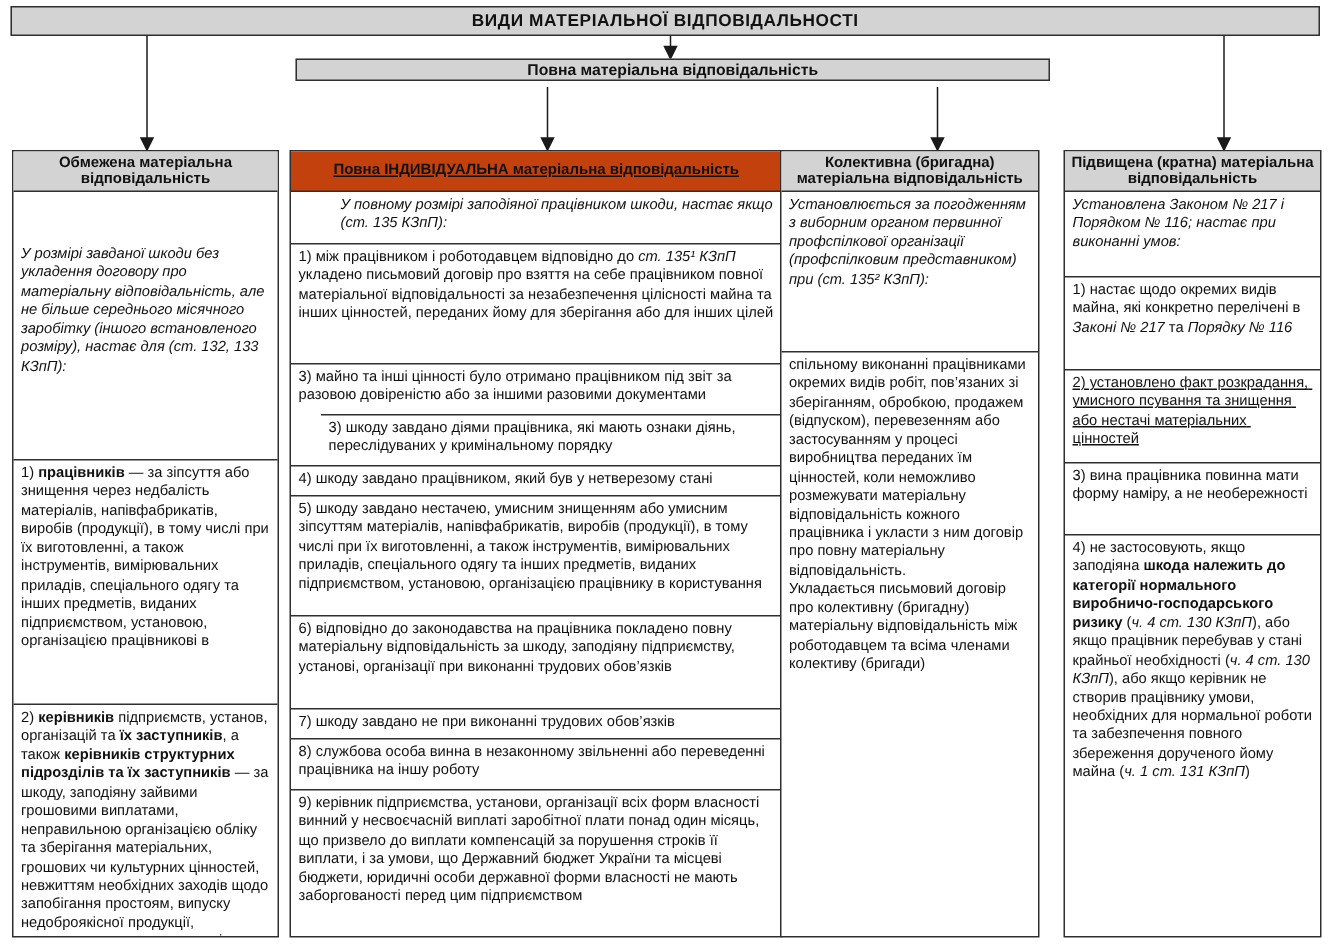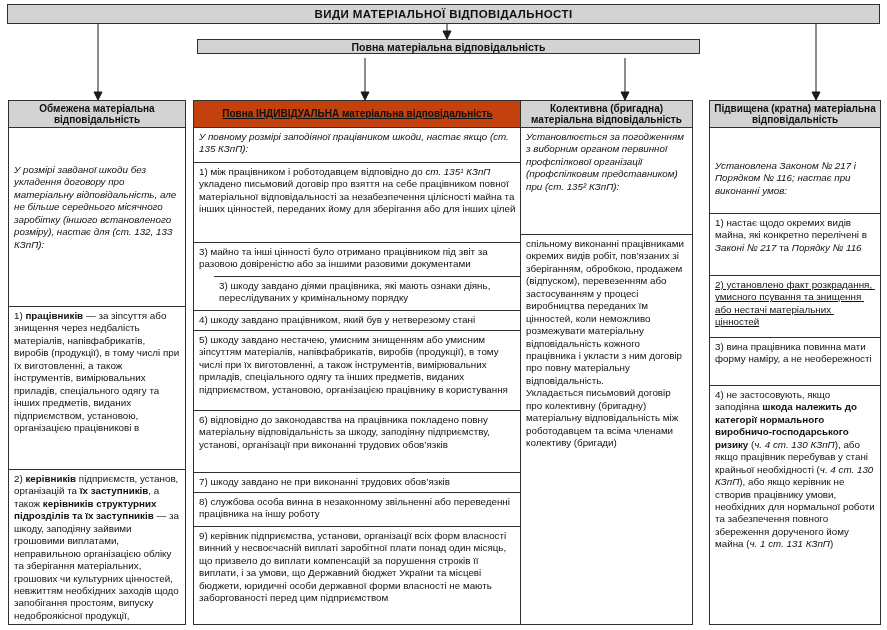--- a/index.html
+++ b/index.html
@@ -65,21 +65,21 @@
     </div>
   <div class="cell" style="flex: 0 0 112px;"><span class="i">У розмірі завданої шкоди без укладення договору про матеріальну відповідальність, але не більше середнього місячного заробітку (іншого встановленого розміру), настає для (ст. 132, 133 КЗпП):</span></div>
       <div class="cell" style="flex: 0 0 130px;"><span>1) </span><span class="b">працівників</span><span> — за зіпсуття або знищення через недбалість матеріалів, напівфабрикатів, виробів (продукції), в тому числі при їх виготовленні, а також інструментів, вимірювальних приладів, спеціального одягу та інших предметів, виданих підприємством, установою, організацією працівникові в користування</span></div>
       <div class="cell" style="flex: 1 1 auto;"><span>2) </span><span class="b">керівників</span><span> підприємств, установ, організацій та </span><span class="b">їх заступників</span><span>, а також </span><span class="b">керівників структурних підрозділів та їх заступників</span><span> — за шкоду, заподіяну зайвими грошовими виплатами, неправильною організацією обліку та зберігання матеріальних, грошових чи культурних цінностей, невжиттям необхідних заходів щодо запобігання простоям, випуску недоброякісної продукції, розкраданню, знищенню та зіпсуттю матеріальних, грошових або культурних цінностей</span></div>
     </div>
 
   <div id="col-1" class="col">
     <div class="hdr" style="background: #c2410c; text-decoration: underline;">
       <span>Повна ІНДИВІДУАЛЬНА матеріальна відповідальність</span>
     </div>
-  <div class="cell" style="flex: 0 0 34px;"><span class="i">У повному розмірі заподіяної працівником шкоди, настає якщо (ст. 135 КЗпП):</span></div>
+  <div class="cell" style="flex: 0 0 34px; margin-left: 28px;"><span class="i">У повному розмірі заподіяної працівником шкоди, настає якщо (ст. 135 КЗпП):</span></div>
       <div class="cell" style="flex: 0 0 80px;"><span>1) між працівником і роботодавцем відповідно до </span><span class="i">ст. 135¹ КЗпП</span><span> укладено письмовий договір про взяття на себе працівником повної матеріальної відповідальності за незабезпечення цілісності майна та інших цінностей, переданих йому для зберігання або для інших цілей</span></div>
       <div class="cell" style="flex: 0 0 34px;"><span>3) майно та інші цінності було отримано працівником під звіт за разовою довіреністю або за іншими разовими документами</span></div>
       <div class="cell" style="flex: 0 0 34px; margin-left: 20px;"><span>3) шкоду завдано діями працівника, які мають ознаки діянь, переслідуваних у кримінальному порядку</span></div>
       <div class="cell" style="flex: 0 0 20px;"><span>4) шкоду завдано працівником, який був у нетверезому стані</span></div>
       <div class="cell" style="flex: 0 0 80px;"><span>5) шкоду завдано нестачею, умисним знищенням або умисним зіпсуттям матеріалів, напівфабрикатів, виробів (продукції), в тому числі при їх виготовленні, а також інструментів, вимірювальних приладів, спеціального одягу та інших предметів, виданих підприємством, установою, організацією працівнику в користування</span></div>
       <div class="cell" style="flex: 0 0 62px;"><span>6) відповідно до законодавства на працівника покладено повну матеріальну відповідальність за шкоду, заподіяну підприємству, установі, організації при виконанні трудових обов’язків</span></div>
       <div class="cell" style="flex: 0 0 20px;"><span>7) шкоду завдано не при виконанні трудових обов’язків</span></div>
       <div class="cell" style="flex: 0 0 34px;"><span>8) службова особа винна в незаконному звільненні або переведенні працівника на іншу роботу</span></div>
       <div class="cell" style="flex: 1 1 auto;"><span>9) керівник підприємства, установи, організації всіх форм власності винний у несвоєчасній виплаті заробітної плати понад один місяць, що призвело до виплати компенсацій за порушення строків її виплати, і за умови, що Державний бюджет України та місцеві бюджети, юридичні особи державної форми власності не мають заборгованості перед цим підприємством</span></div>
     </div>
@@ -90,20 +90,20 @@
     </div>
   <div class="cell" style="flex: 0 0 106px;"><span class="i">Установлюється за погодженням з виборним органом первинної профспілкової організації (профспілковим представником) при (ст. 135² КЗпП):</span></div>
       <div class="cell" style="flex: 1 1 auto;"><span>спільному виконанні працівниками окремих видів робіт, пов’язаних зі зберіганням, обробкою, продажем (відпуском), перевезенням або застосуванням у процесі виробництва переданих їм цінностей, коли неможливо розмежувати матеріальну відповідальність кожного працівника і укласти з ним договір про повну матеріальну відповідальність.
 Укладається письмовий договір про колективну (бригадну) матеріальну відповідальність між роботодавцем та всіма членами колективу (бригади)</span></div>
     </div>
 
   <div id="col-3" class="col">
     <div class="hdr" style="background: rgb(211, 211, 211);">
       <span>Підвищена (кратна) матеріальна відповідальність</span>
     </div>
-  <div class="cell" style="flex: 0 0 56px; margin-top: 29px;"><span class="i">Установлена Законом № 217 і Порядком № 116; настає при виконанні умов:</span></div>
+  <div class="cell" style="flex: 0 0 56px;"><span class="i">Установлена Законом № 217 і Порядком № 116; настає при виконанні умов:</span></div>
       <div class="cell" style="flex: 0 0 62px;"><span>1) настає щодо окремих видів майна, які конкретно перелічені в </span><span class="i">Законі № 217</span><span> та </span><span class="i">Порядку № 116</span></div>
       <div class="cell" style="flex: 0 0 62px; text-decoration: underline;"><span>2) установлено факт розкрадання, умисного псування та знищення або нестачі матеріальних цінностей</span></div>
       <div class="cell" style="flex: 0 0 48px;"><span>3) вина працівника повинна мати форму наміру, а не необережності</span></div>
       <div class="cell" style="flex: 1 1 auto;"><span>4) не застосовують, якщо заподіяна </span><span class="b">шкода належить до категорії нормального виробничо-господарського ризику</span><span> (</span><span class="i">ч. 4 ст. 130 КЗпП</span><span>), або якщо працівник перебував у стані крайньої необхідності (</span><span class="i">ч. 4 ст. 130 КЗпП</span><span>), або якщо керівник не створив працівнику умови, необхідних для нормальної роботи та забезпечення повного збереження дорученого йому майна (</span><span class="i">ч. 1 ст. 131 КЗпП</span><span>)</span></div>
     </div>
 
 </div>
 
 </body></html>

